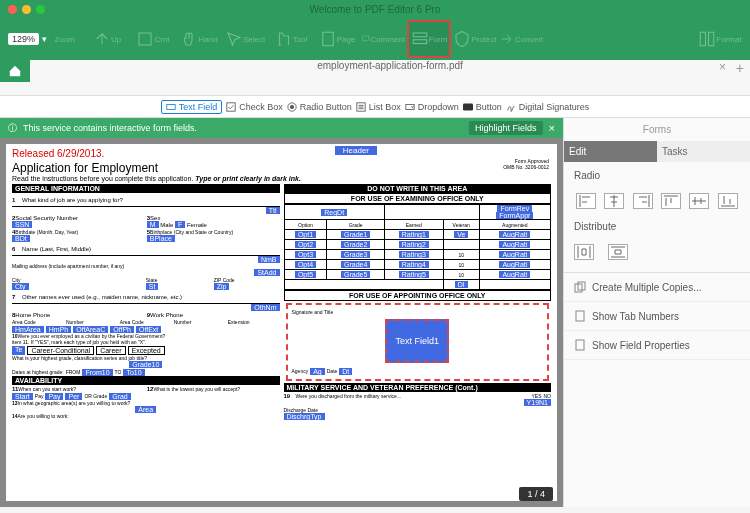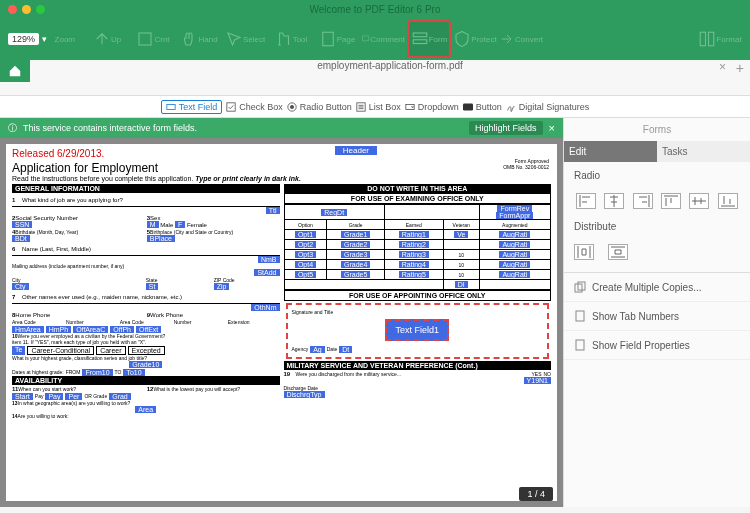--- a/index.html
+++ b/index.html
@@ -40,21 +40,21 @@
 .cols{display:flex;gap:4px}
 .lcol{flex:1}.rcol{flex:1}
 .sec-hdr{background:#000;color:#fff;font-size:7px;font-weight:bold;padding:1px 3px}
 .sec-hdr.dnw{text-align:center}
 .field-row{display:flex;align-items:center;border-bottom:1px solid #000;padding:1px 0;min-height:14px;font-size:6px}
 .fnum{width:10px;font-weight:bold}
 .flabel{font-size:6px}
 .bluef{background:#4169e1;color:#fff;padding:0 3px;font-size:7px;display:inline-block}
 .subrow{display:flex;gap:2px;margin-top:1px;font-size:6px}
 .mini{font-size:5px}
-.tf-sel{background:#4169e1;color:#fff;border:2px dashed #d44;padding:4px 8px;font-size:9px;margin:4px auto;display:inline-block}
+.tf-sel{background:#4169e1;color:#fff;border:2px dashed #d44;padding:15px 8px;font-size:9px;margin:4px auto;display:inline-block}
 .examining{text-align:center;font-weight:bold;font-size:7px;border:1px solid #000;padding:1px}
 .grid-tbl{width:100%;border-collapse:collapse;font-size:5px}
 .grid-tbl td{border:1px solid #000;padding:0 1px;text-align:center;height:10px}
 .pgind{position:absolute;bottom:6px;right:10px;background:#333;color:#fff;padding:2px 8px;font-size:9px;border-radius:2px}
 .sidebar{width:187px;background:#fafafa;border-left:1px solid #ddd;display:flex;flex-direction:column}
 .sb-title{text-align:center;padding:6px;color:#999;font-size:10px}
 .sb-tabs{display:flex}
 .sb-tab{flex:1;text-align:left;padding:5px;font-size:10px;cursor:pointer}
 .sb-tab.active{background:#777;color:#fff}
 .sb-tab:not(.active){background:#eee;color:#666}

